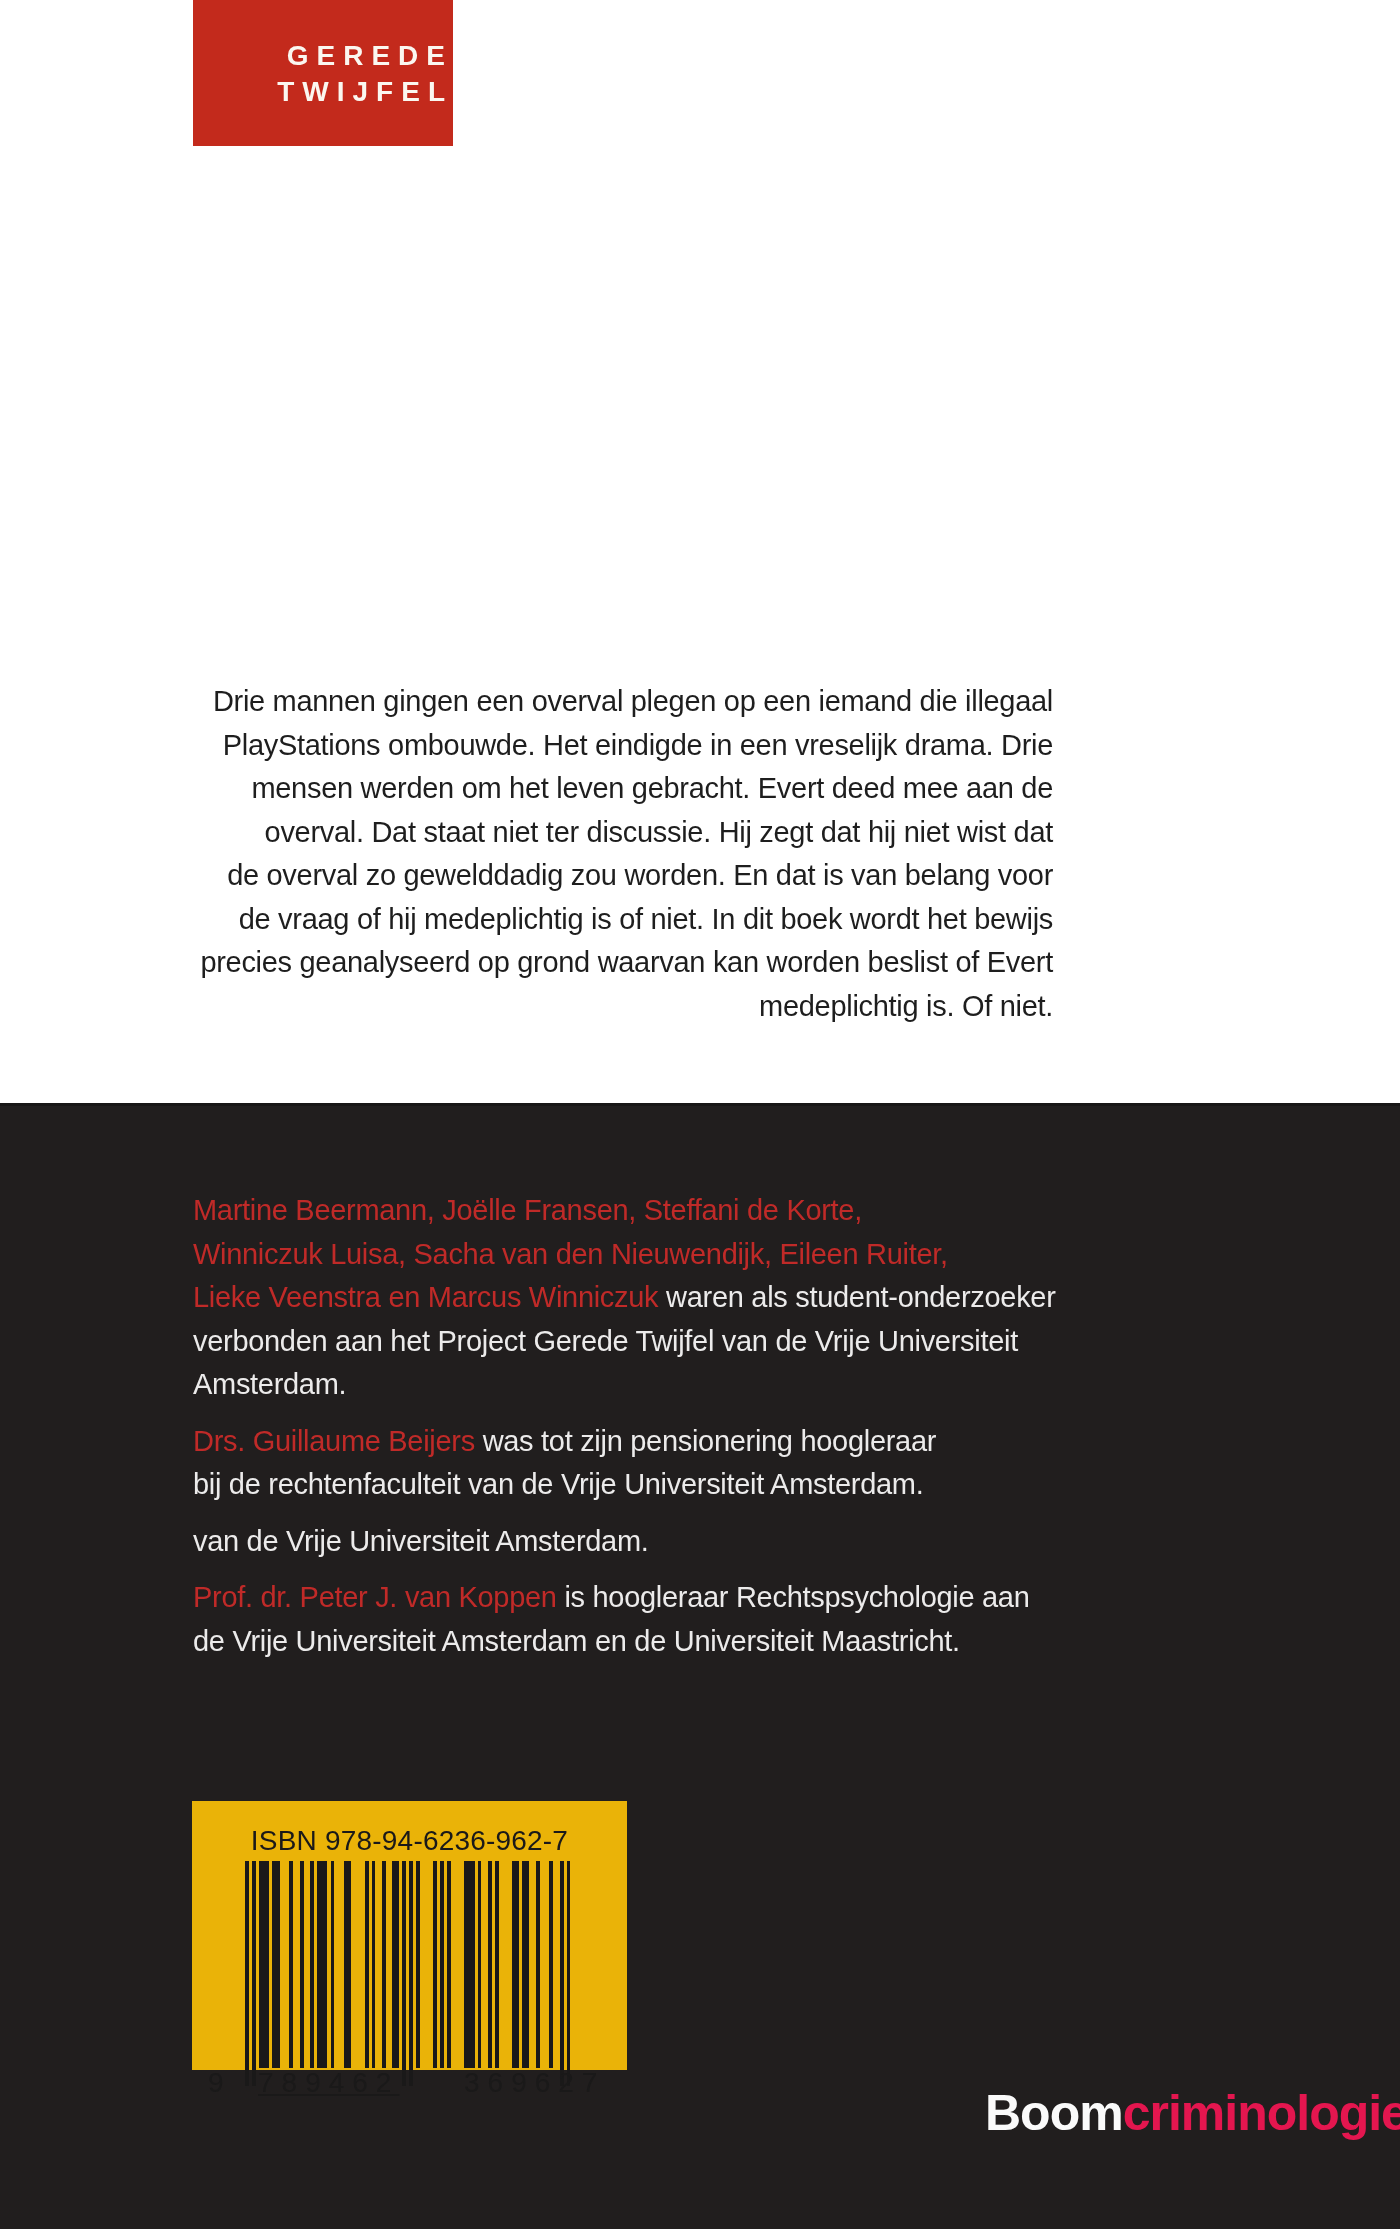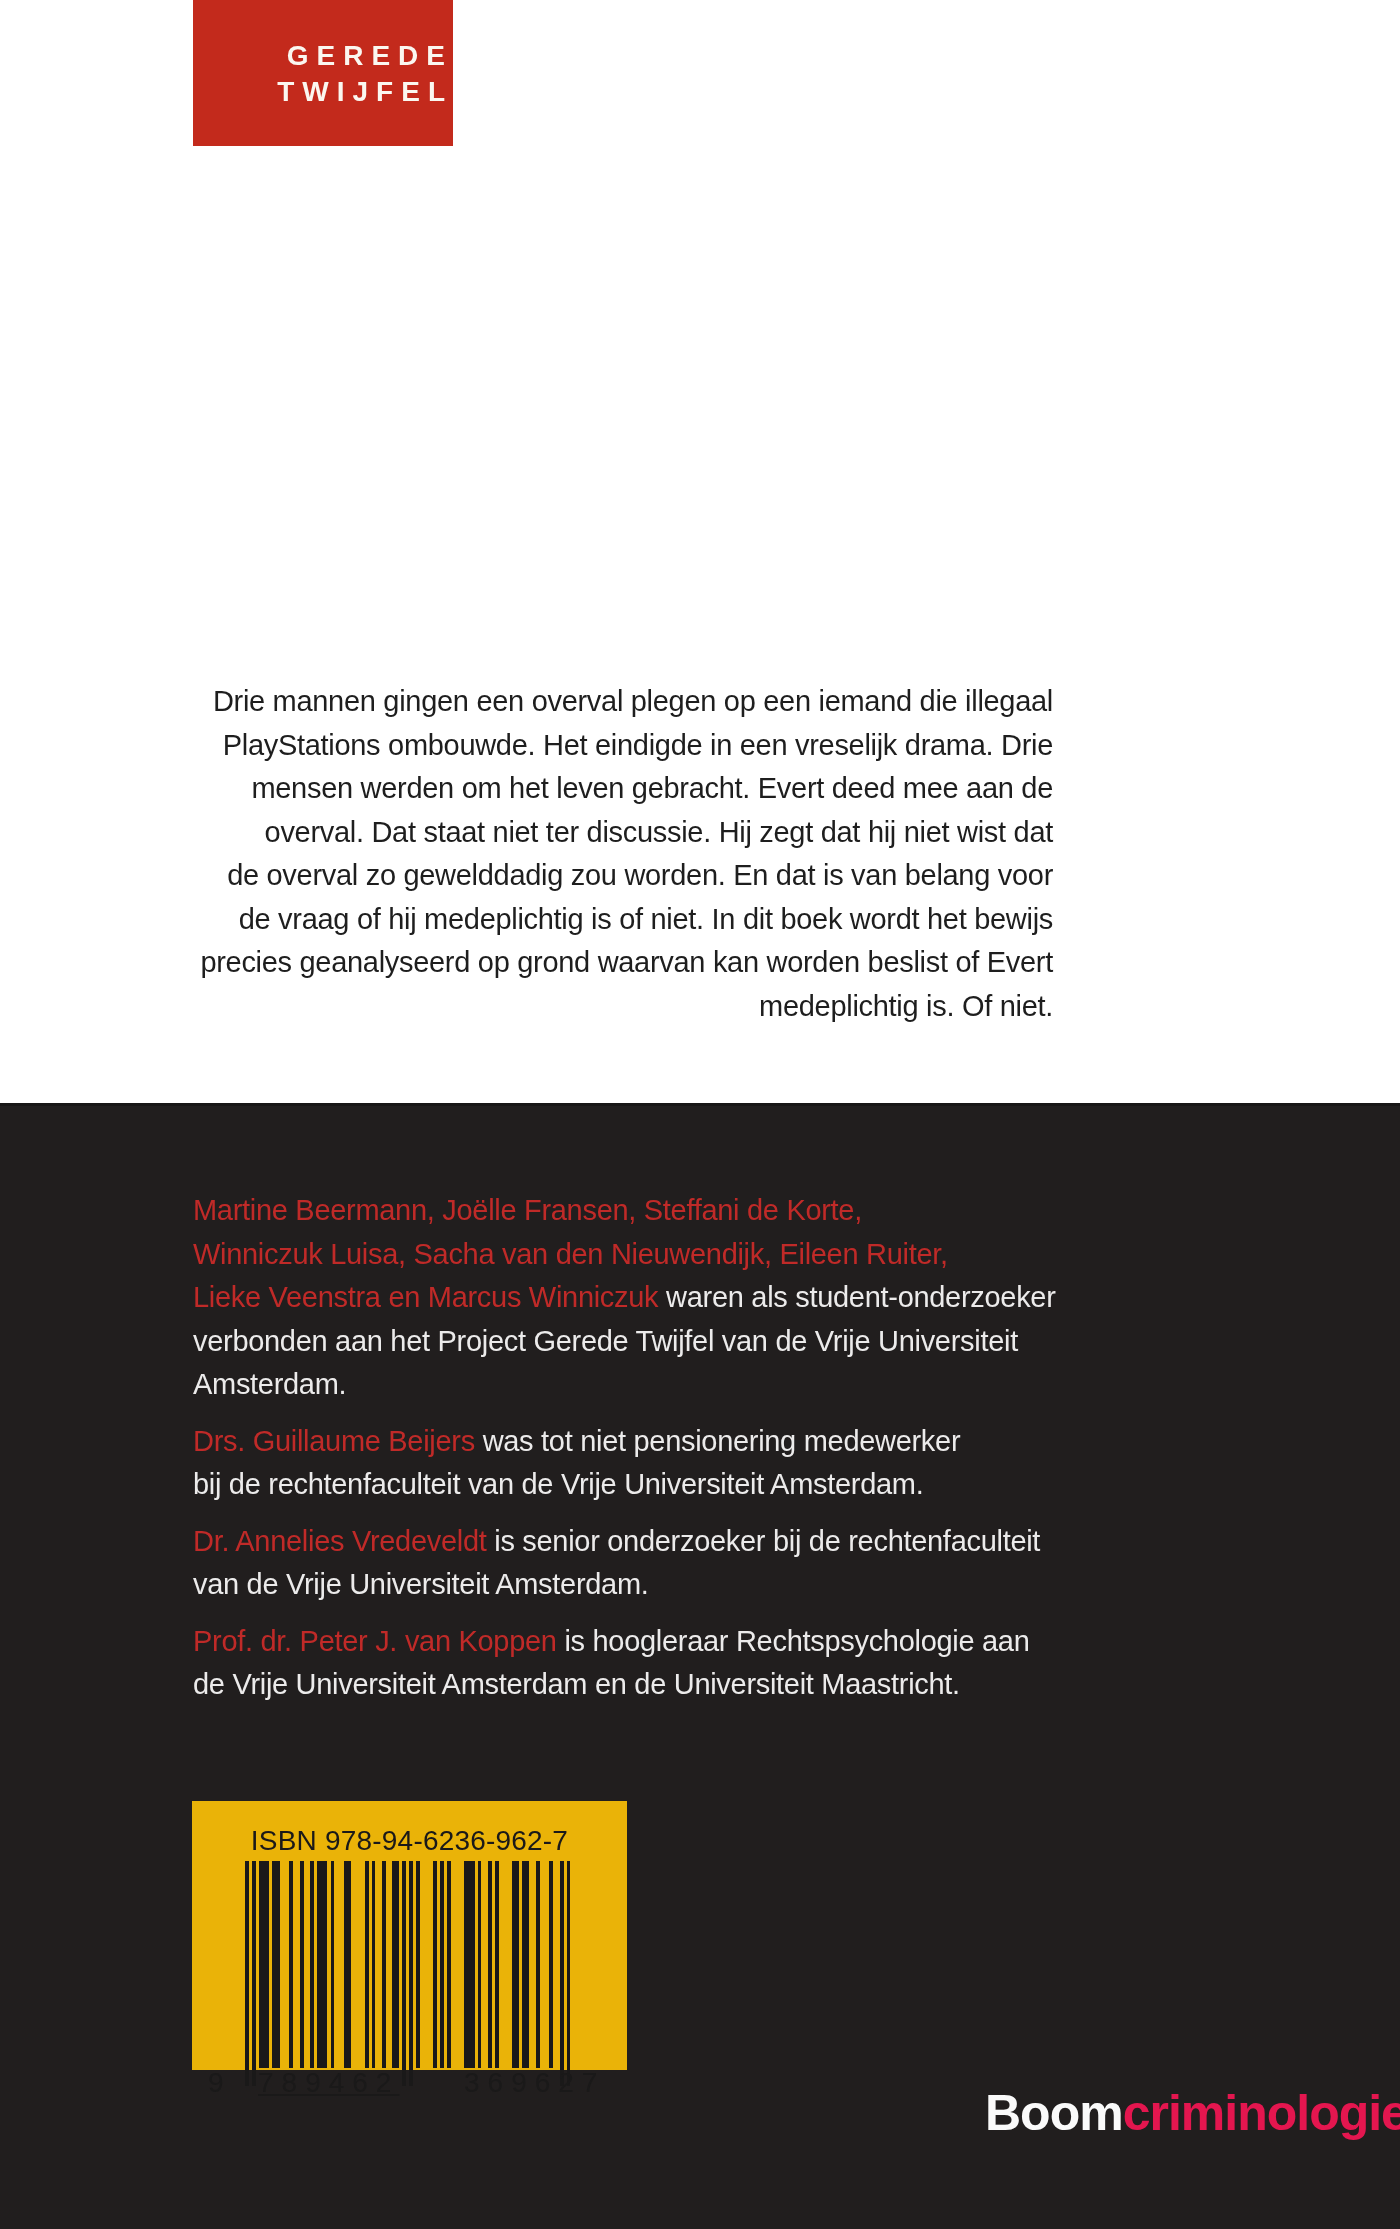--- a/index.html
+++ b/index.html
@@ -82,25 +82,24 @@
 
     <div class="authors" id="authors">
         <div class="para">
           <div class="line"><span class="red">Martine Beermann, Joëlle Fransen, Steffani de Korte,</span></div>
           <div class="line"><span class="red">Winniczuk Luisa, Sacha van den Nieuwendijk, Eileen Ruiter,</span></div>
           <div class="line"><span class="red">Lieke Veenstra en Marcus Winniczuk</span><span class="white"> waren als student-onderzoeker</span></div>
           <div class="line"><span class="white">verbonden aan het Project Gerede Twijfel van de Vrije Universiteit</span></div>
           <div class="line"><span class="white">Amsterdam.</span></div>
         </div>
         <div class="para">
-          <div class="line"><span class="red">Drs. Guillaume Beijers</span><span class="white"> was tot niet pensionering medewerker</span></div>
+          <div class="line"><span class="red">Drs. Guillaume Beijers</span><span class="white"> was tot zijn pensionering hoogleraar</span></div>
           <div class="line"><span class="white">bij de rechtenfaculteit van de Vrije Universiteit Amsterdam.</span></div>
         </div>
         <div class="para">
-          <div class="line"><span class="red">Dr. Annelies Vredeveldt</span><span class="white"> is senior onderzoeker bij de rechtenfaculteit</span></div>
           <div class="line"><span class="white">van de Vrije Universiteit Amsterdam.</span></div>
         </div>
         <div class="para">
           <div class="line"><span class="red">Prof. dr. Peter J. van Koppen</span><span class="white"> is hoogleraar Rechtspsychologie aan</span></div>
           <div class="line"><span class="white">de Vrije Universiteit Amsterdam en de Universiteit Maastricht.</span></div>
         </div>
       </div>
 
     <div class="barcode-box">
       <div class="isbn-label">ISBN 978-94-6236-962-7</div>

